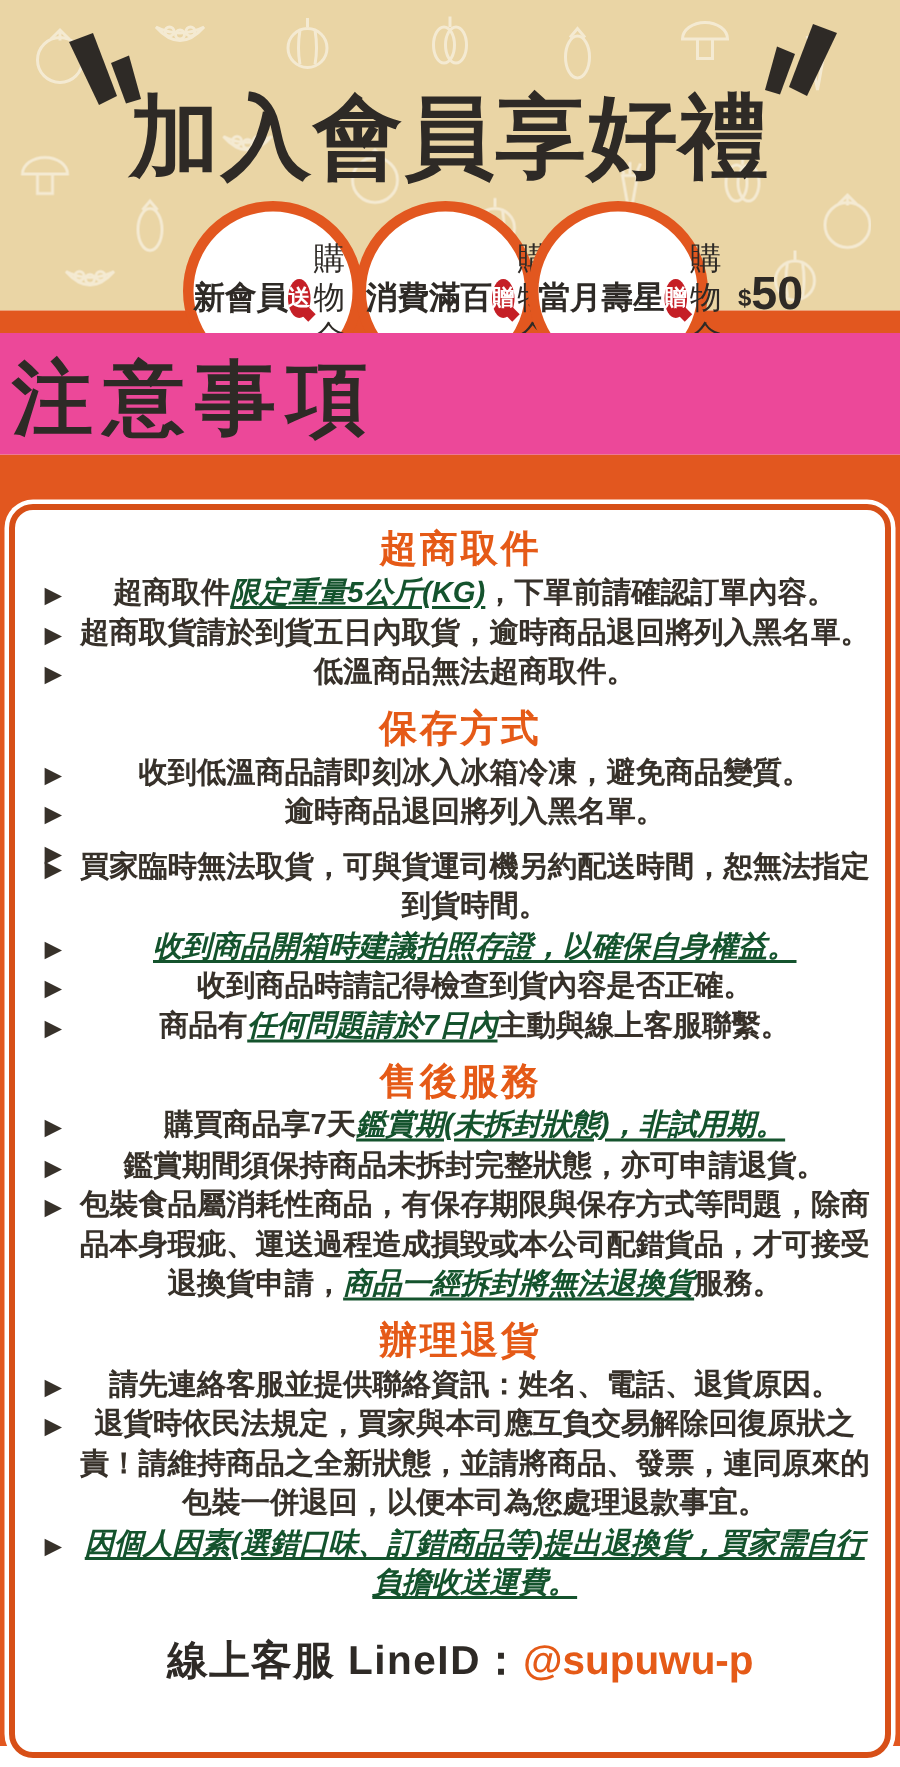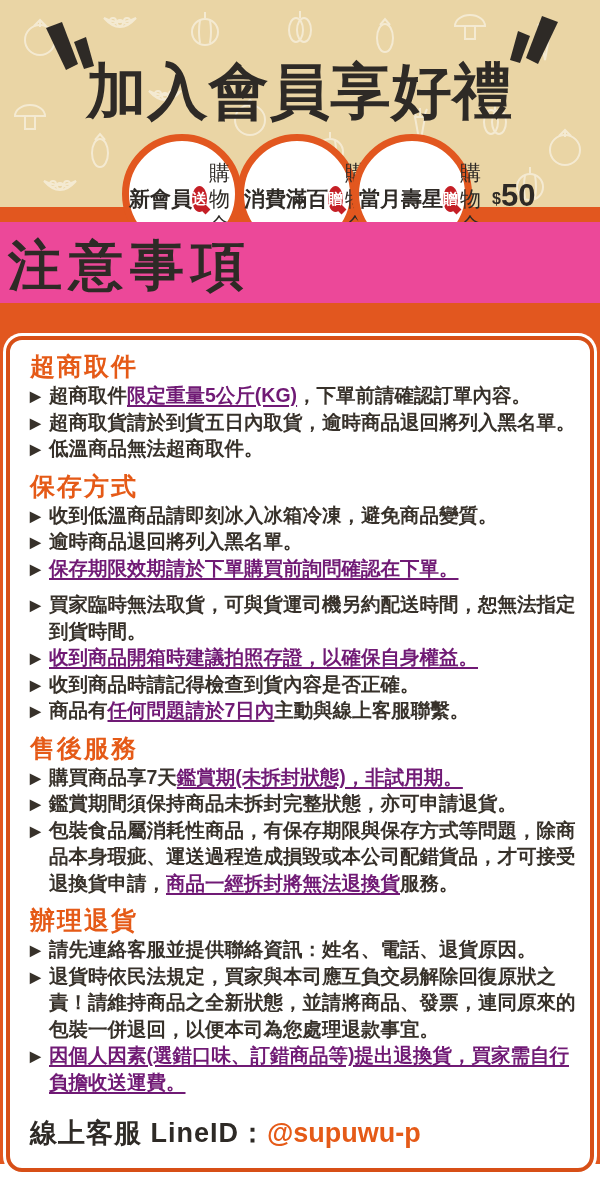--- a/index.html
+++ b/index.html
@@ -37,30 +37,30 @@
   
   .notice-band{position:absolute;top:222px;left:0;width:600px;height:81px;background:#ec4899;z-index:4;}
   .notice-band h2{margin:0;padding:8px 0 0 8px;font-size:54px;font-weight:700;color:#2e2a26;letter-spacing:7px;}
 
   
   .orange-bg{position:absolute;top:303px;left:0;width:600px;height:861px;background:#e2571f;z-index:1;}
 
   
   .panel{position:absolute;top:336px;left:6px;width:588px;height:836px;box-sizing:border-box;
          background:#ffffff;border:4px solid #d74f17;border-radius:16px;
-         box-shadow:0 0 0 3px #ffffff;z-index:5;padding:12px 6px 0 20px;}
+         box-shadow:0 0 0 3px #ffffff;z-index:5;padding:12px 6px 0 20px;text-align:center;}
 
   .section{margin-bottom:10px;}
   .section h3{margin:0 0 2px 0;font-size:25px;line-height:28px;font-weight:700;
               color:#e55a17;letter-spacing:2px;}
   .section ul{margin:0;padding:0;list-style:none;}
   .section li{position:relative;padding-left:19px;font-size:19.5px;line-height:26.5px;
               font-weight:700;color:#37312a;}
   .arrow{position:absolute;left:0;top:1px;font-size:14px;color:#37312a;}
-  .em{color:#701a75;text-decoration:underline;text-decoration-thickness:2px;text-underline-offset:3px;}
+  .em{color:#14532d;text-decoration:underline;text-decoration-thickness:2px;text-underline-offset:3px;font-style:italic;}
 
   .footer-line{margin-top:20px;font-size:27px;font-weight:700;color:#2e2a26;letter-spacing:1px;}
   .footer-line .orange{color:#e55a17;letter-spacing:0;}
 </style>
 </head>
 <body>
 
 <div class="page">
 
   <div class="banner">
@@ -172,21 +172,21 @@
             <li><span class="arrow">▶</span><span>超商取件</span><span class="em">限定重量5公斤(KG)</span><span>，下單前請確認訂單內容。</span></li>
             <li><span class="arrow">▶</span><span>超商取貨請於到貨五日內取貨，逾時商品退回將列入黑名單。</span></li>
             <li><span class="arrow">▶</span><span>低溫商品無法超商取件。</span></li>
           </ul>
         </div>
         <div class="section">
           <h3>保存方式</h3>
           <ul>
             <li><span class="arrow">▶</span><span>收到低溫商品請即刻冰入冰箱冷凍，避免商品變質。</span></li>
             <li><span class="arrow">▶</span><span>逾時商品退回將列入黑名單。</span></li>
-            <li><span class="arrow">▶</span><span class="em">保存期限效期請於下單購買前詢問確認在下單。</span></li>
+            <li><span class="arrow">▶</span></li>
           </ul>
         </div>
         <div class="section">
           <ul>
             <li><span class="arrow">▶</span><span>買家臨時無法取貨，可與貨運司機另約配送時間，恕無法指定到貨時間。</span></li>
             <li><span class="arrow">▶</span><span class="em">收到商品開箱時建議拍照存證，以確保自身權益。</span></li>
             <li><span class="arrow">▶</span><span>收到商品時請記得檢查到貨內容是否正確。</span></li>
             <li><span class="arrow">▶</span><span>商品有</span><span class="em">任何問題請於7日內</span><span>主動與線上客服聯繫。</span></li>
           </ul>
         </div>

